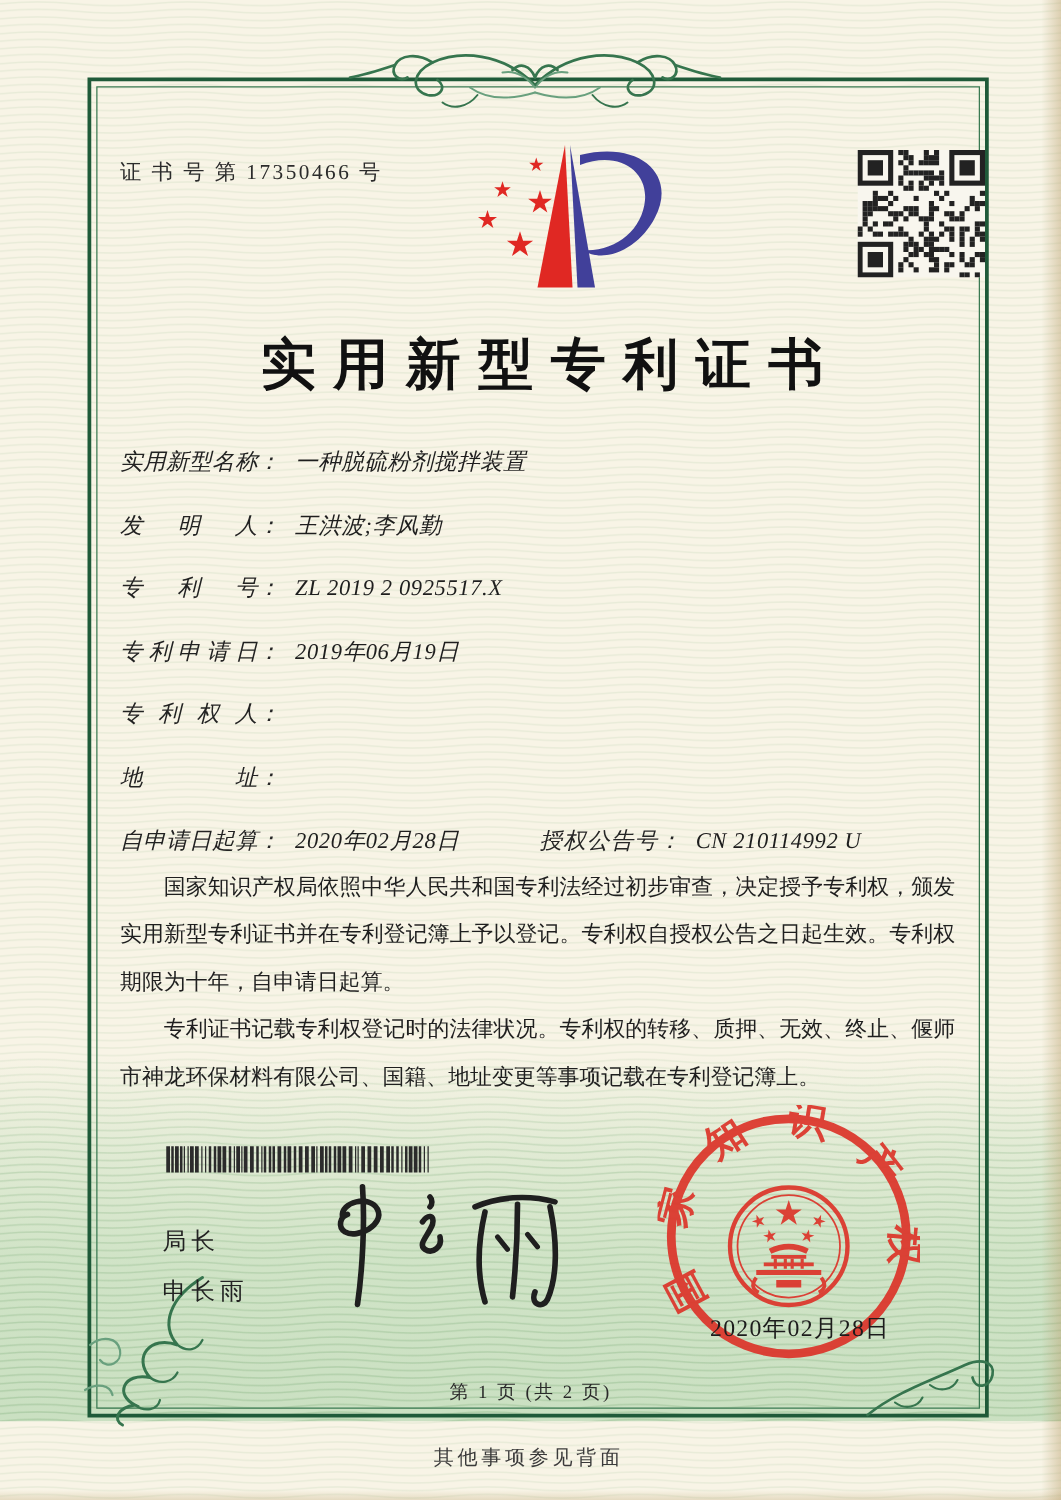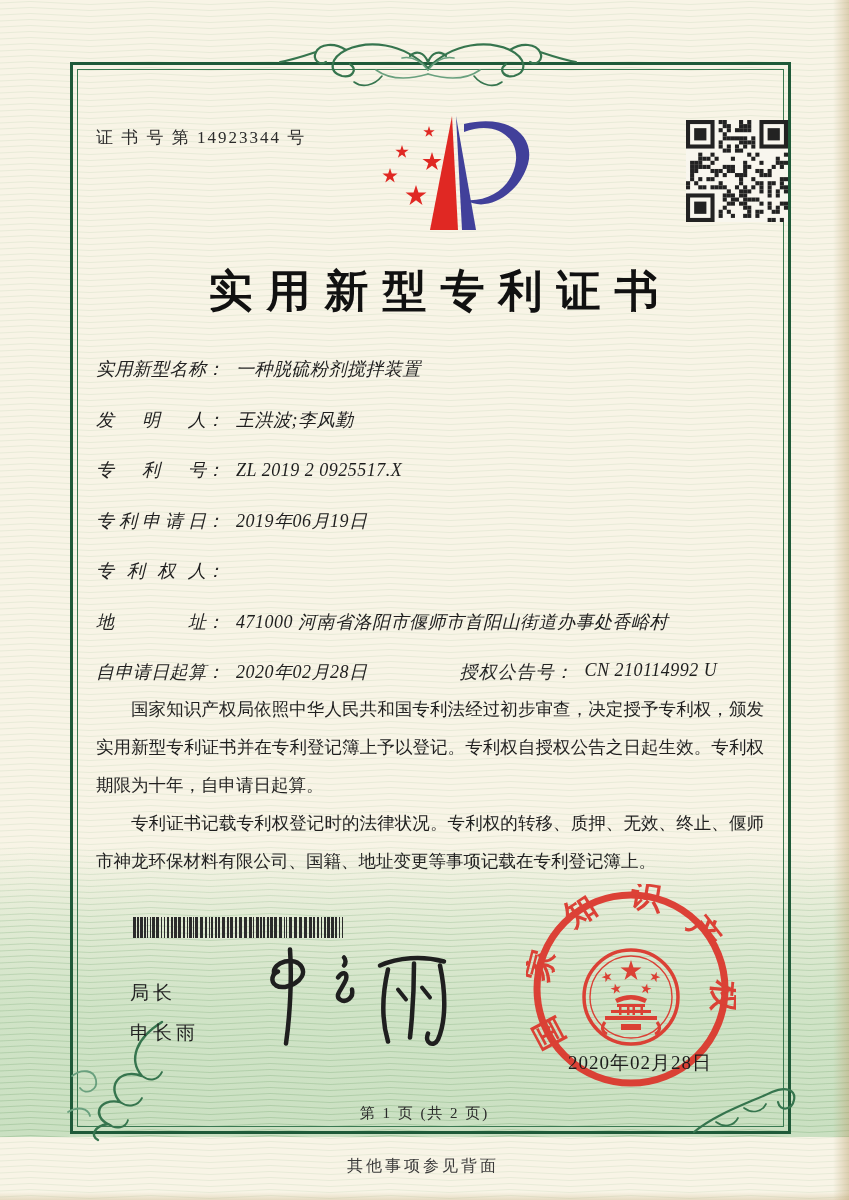--- a/index.html
+++ b/index.html
@@ -21,21 +21,21 @@
   .cert-number{position:absolute;left:96px;top:126px;font-size:17px;letter-spacing:2px;color:#2b2b2b;}
   .logo{position:absolute;left:372px;top:112px;}
   .qr{position:absolute;left:686px;top:120px;}
   .title{position:absolute;left:0;top:246px;width:849px;text-align:center;
     font-size:44px;font-weight:bold;letter-spacing:14px;color:#111;margin:16px;}
   .fields{position:absolute;left:96px;top:344px;width:670px;font-style:italic;}
   .row{height:50.5px;display:flex;align-items:center;font-size:18px;}
   .flabel{display:inline-block;width:110px;text-align:justify;text-align-last:justify;color:#222;}
   .colon{margin:0 2px 0 0;}
   .fvalue{margin-left:10px;letter-spacing:.5px;color:#1e1e1e;white-space:nowrap;}
-  .grant2{margin-left:92px;display:flex;}
+  .grant2{margin-left:64px;display:flex;align-items:center;}
   .glabel{letter-spacing:1px;}
   .body-text{position:absolute;left:96px;top:690px;width:668px;font-size:17.5px;
     line-height:38px;text-align:justify;color:#1f1f1f;}
   .body-text p{margin:0;text-indent:2em;}
   .barcode{position:absolute;left:133px;top:917px;width:214px;height:21px;
     display:flex;align-items:stretch;}
   .barcode i{display:block;background:#2b2b2b;height:100%;}
   .sign-title{position:absolute;left:130px;top:980px;font-size:19px;letter-spacing:4px;color:#222;}
   .sign-name{position:absolute;left:130px;top:1020px;font-size:19px;letter-spacing:4px;color:#222;}
   .signature{position:absolute;left:252px;top:942px;}
@@ -113,21 +113,21 @@
   </svg>
 
   <svg class="ornament" style="left:688px;top:1080px" width="112" height="58" viewBox="0 0 112 58">
     <g fill="none" stroke="#36754e" stroke-width="2.2" stroke-linecap="round">
       <path d="M6,52 C28,34 58,24 84,12 C98,6 108,10 106,20 C104,30 92,32 90,22"></path>
       <path d="M56,28 C64,34 74,32 78,24" stroke-width="1.7"></path>
       <path d="M28,42 C36,48 46,46 50,38" stroke-width="1.7"></path>
     </g>
   </svg>
 
-  <div class="cert-number">证 书 号 第 14923344 号</div>
+  <div class="cert-number">证 书 号 第 17350466 号</div>
 
   <svg class="logo" width="170" height="125" viewBox="0 0 170 125">
     <polygon points="80,4 86,118 58,118" fill="#e02823"></polygon>
     <polygon points="84,4 104,118 90,118" fill="#41409a"></polygon>
     <path d="M92,12 C140,0 170,28 152,62 C140,86 112,100 94,88 C120,90 142,72 144,48 C146,24 122,8 92,20 Z" fill="#41409a"></path>
     <g fill="#e02823">
       <use href="#st" transform="translate(57,20) scale(6)"></use>
       <use href="#st" transform="translate(30,40) scale(7)"></use>
       <use href="#st" transform="translate(60,50) scale(10)"></use>
       <use href="#st" transform="translate(18,64) scale(8)"></use>
@@ -343,21 +343,20 @@
         <span class="colon">：</span>
       <span class="fvalue">2019年06月19日</span>
     </div>
     <div class="row">
       <span class="flabel">专利权人</span>
         <span class="colon">：</span>
     </div>
     <div class="row">
       <span class="flabel">地址</span>
         <span class="colon">：</span>
-      <span class="fvalue">471000 河南省洛阳市偃师市首阳山街道办事处香峪村</span>
     </div>
     <div class="row">
       <span class="flabel">自申请日起算</span>
         <span class="colon">：</span>
       <span class="fvalue">2020年02月28日</span>
       <span class="grant2">
         <span class="glabel">授权公告号</span>
           <span class="colon">：</span>
         <span class="fvalue">CN 210114992 U</span>
       </span>

